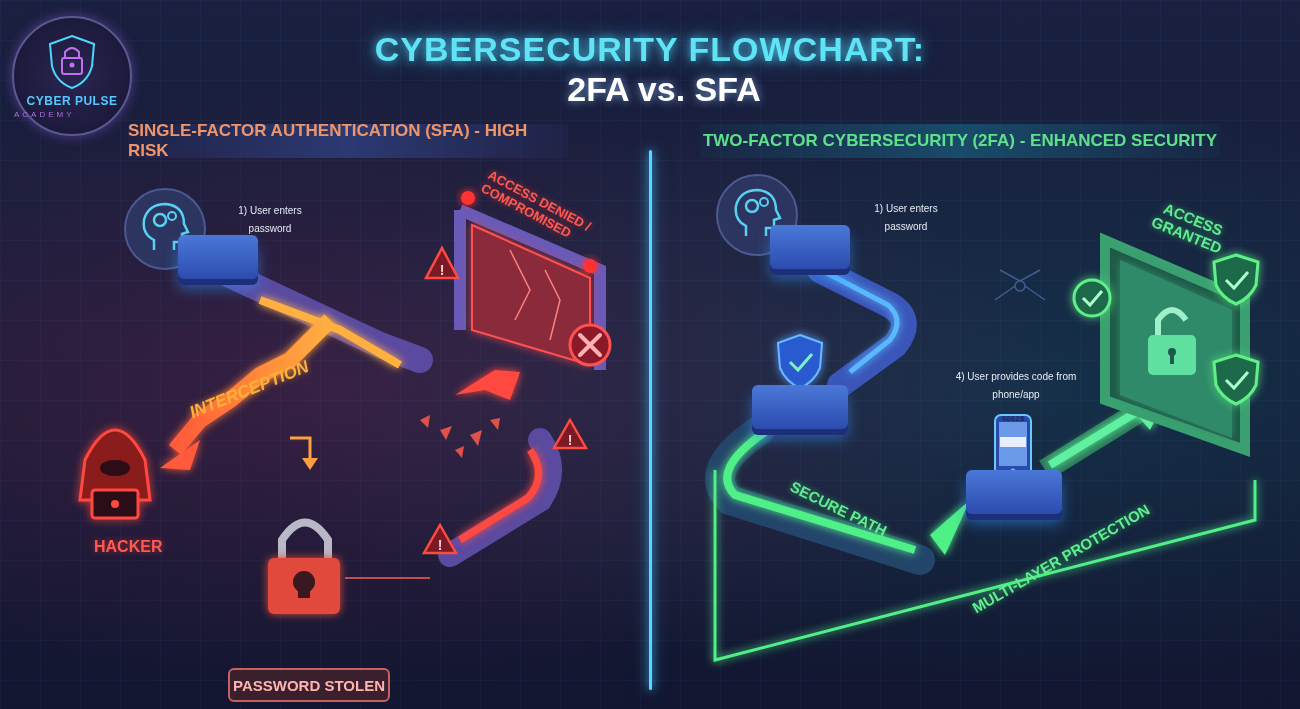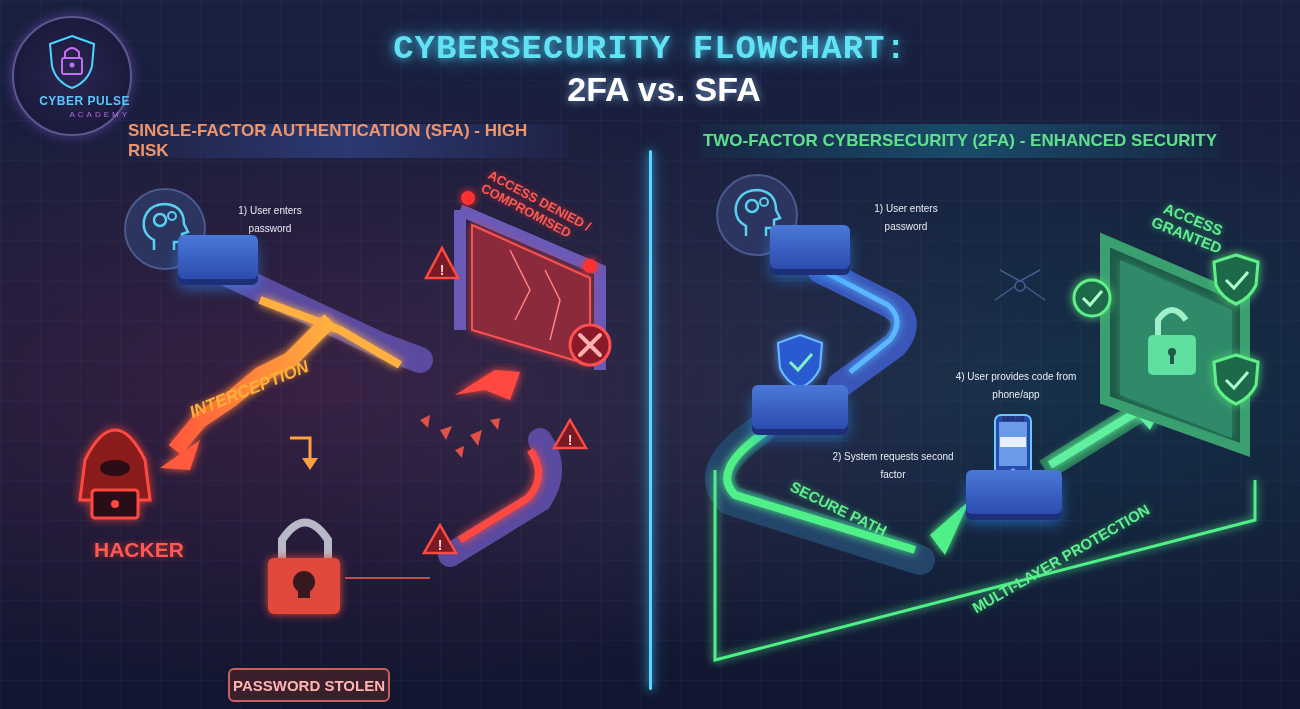--- a/index.html
+++ b/index.html
@@ -7,36 +7,36 @@
   .canvas{position:relative;width:1300px;height:709px;overflow:hidden;
     background:
       radial-gradient(ellipse at 25% 55%, rgba(120,40,90,0.35), transparent 55%),
       radial-gradient(ellipse at 78% 55%, rgba(20,90,110,0.35), transparent 55%),
       linear-gradient(180deg,#1a2040 0%,#161b36 50%,#121630 100%);}
   .grid{position:absolute;inset:0;opacity:.18;
     background-image:linear-gradient(rgba(90,130,200,.35) 1px,transparent 1px),linear-gradient(90deg,rgba(90,130,200,.35) 1px,transparent 1px);
     background-size:40px 40px;}
   .abs{position:absolute;}
   .title1{left:0;width:1300px;top:30px;text-align:center;font-weight:bold;font-size:34px;letter-spacing:1px;color:#5fe3f5;
-    text-shadow:0 0 10px rgba(80,220,255,.8),0 0 22px rgba(80,220,255,.5);font-family:Liberation Mono, monospace;}
+    text-shadow:0 0 10px rgba(80,220,255,.8),0 0 22px rgba(80,220,255,.5);}
   .title2{left:0;width:1300px;top:70px;text-align:center;font-weight:bold;font-size:34px;color:#ffffff;
     text-shadow:0 0 10px rgba(150,200,255,.7);margin-left:14px;}
   .logo{left:12px;top:16px;width:116px;height:116px;border-radius:50%;background:radial-gradient(circle,#2a2550 0%,#1c1a3c 70%);
     border:2px solid #5a5a90;box-shadow:0 0 12px rgba(140,90,220,.5);}
   .logo svg{position:absolute;left:30px;top:14px;}
-  .logo-name{left:0;width:116px;top:76px;text-align:right;font-weight:bold;font-size:12px;color:#56c8ff;letter-spacing:.5px;}
-  .logo-sub{left:0;width:116px;top:92px;text-align:right;font-size:8px;color:#b070e0;letter-spacing:3px;}
+  .logo-name{left:0;width:116px;top:76px;text-align:center;font-weight:bold;font-size:12px;color:#56c8ff;letter-spacing:.5px;}
+  .logo-sub{left:0;width:116px;top:92px;text-align:left;font-size:8px;color:#b070e0;letter-spacing:3px;}
   .band{top:124px;height:34px;display:flex;align-items:center;justify-content:center;font-weight:bold;font-size:17px;}
   .band-sfa{left:128px;width:440px;background:linear-gradient(90deg,rgba(40,50,100,.2),rgba(45,60,120,.9),rgba(40,50,100,.2));color:#f0956a;}
   .band-2fa{left:700px;width:520px;background:linear-gradient(90deg,rgba(20,60,90,.2),rgba(25,80,110,.9),rgba(20,60,90,.2));color:#5fe08a;}
   .divider{left:649px;top:150px;width:3px;height:540px;background:#5ad6ff;box-shadow:0 0 8px #3fc0ff,0 0 18px rgba(63,192,255,.6);border-radius:2px;}
   .step{color:#e8ecf5;font-size:10px;text-align:center;line-height:18px;}
   .head-circle{width:78px;height:78px;border-radius:50%;background:#2c3560;border:2px solid #4a5a8e;}
   .block{width:80px;height:44px;background:linear-gradient(180deg,#4a78d8,#2c4cae);border-radius:6px;box-shadow:0 6px 0 #1d2f78,0 10px 14px rgba(50,150,255,.5);}
-  .lbl-red{color:#ff5a50;font-weight:bold;font-size:21px;text-shadow:0 0 6px rgba(255,60,60,.6);}
+  .lbl-red{color:#ff5a50;font-weight:bold;font-size:16px;text-shadow:0 0 6px rgba(255,60,60,.6);}
   .lbl-orange{color:#ffb03a;font-weight:bold;font-style:italic;font-size:17px;text-shadow:0 0 6px rgba(255,160,40,.6);}
   .lbl-green{color:#5ff08e;font-weight:bold;font-size:15px;text-shadow:0 0 6px rgba(80,240,140,.6);}
   .stolen{left:228px;top:620px;width:158px;height:30px;border:2px solid #c86060;border-radius:6px;background:#3a1f2c;
     color:#ffb4b0;font-weight:bold;font-size:15px;display:flex;align-items:center;justify-content:center;margin-top:48px;}
 </style>
 </head>
 <body>
 
 <div class="canvas">
   <div class="grid"></div>
@@ -217,20 +217,19 @@
         <path d="M28 60 V50 Q16 44 18 30 Q22 14 40 14 Q58 16 58 34 L62 42 L56 44 V52 L48 52 V60" fill="none" stroke="#5ad0f0" stroke-width="2.5"></path>
         <circle cx="34" cy="30" r="6" fill="none" stroke="#5ad0f0" stroke-width="2.5"></circle>
         <circle cx="46" cy="26" r="4" fill="none" stroke="#5ad0f0" stroke-width="2"></circle>
       </svg>
   </div>
   <div class="abs block" style="left:770px;top:225px"></div>
   <div class="abs block" style="left:752px;top:385px;width:96px"></div>
   <div class="abs block" style="left:966px;top:470px;width:96px"></div>
 
   <div class="abs step" style="left:856px;top:200px;width:100px">1) User enters password</div>
-  <div class="abs step" style="left:828px;top:448px;width:130px">2) System requests second factor</div>
   <div class="abs step" style="left:946px;top:368px;width:140px">4) User provides code from phone/app</div>
   <div class="abs" style="left:1000px;top:414px;width:26px;font-size:8px;font-weight:bold;color:#1a2a60;text-align:center;line-height:10px">66628</div>
 
   <div class="abs lbl-green" style="left:786px;top:500px;transform:rotate(26deg)">SECURE PATH</div>
   <div class="abs lbl-green" style="left:960px;top:550px;transform:rotate(-30deg)">MULTI-LAYER PROTECTION</div>
   <div class="abs lbl-green" style="left:1150px;top:210px;width:80px;transform:rotate(22deg);text-align:center;line-height:17px">ACCESS GRANTED</div>
 </div>
 
 </body></html>

